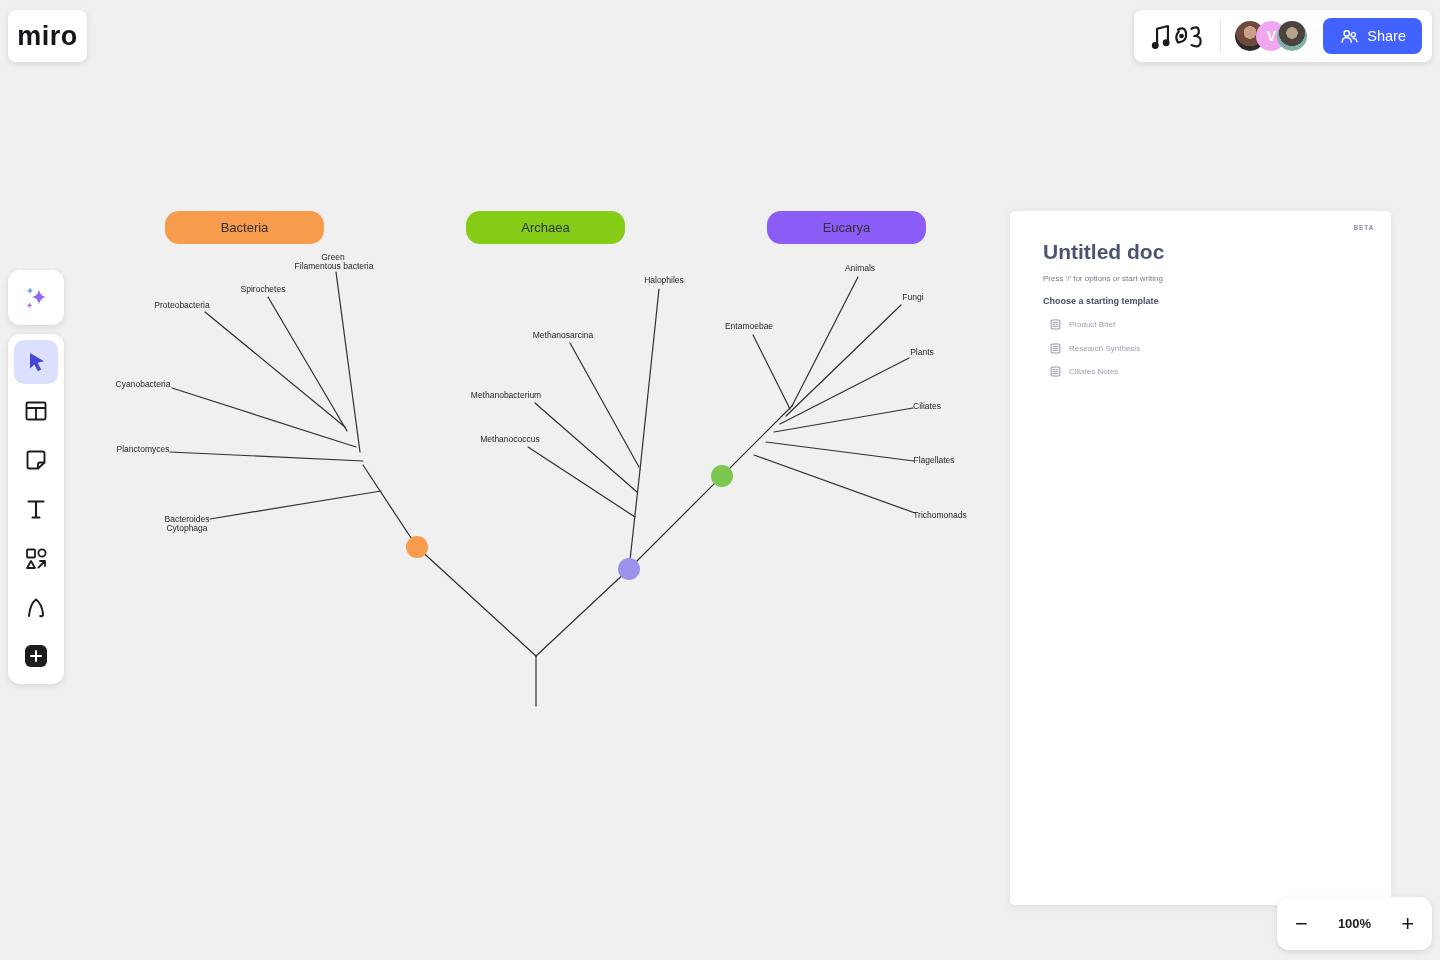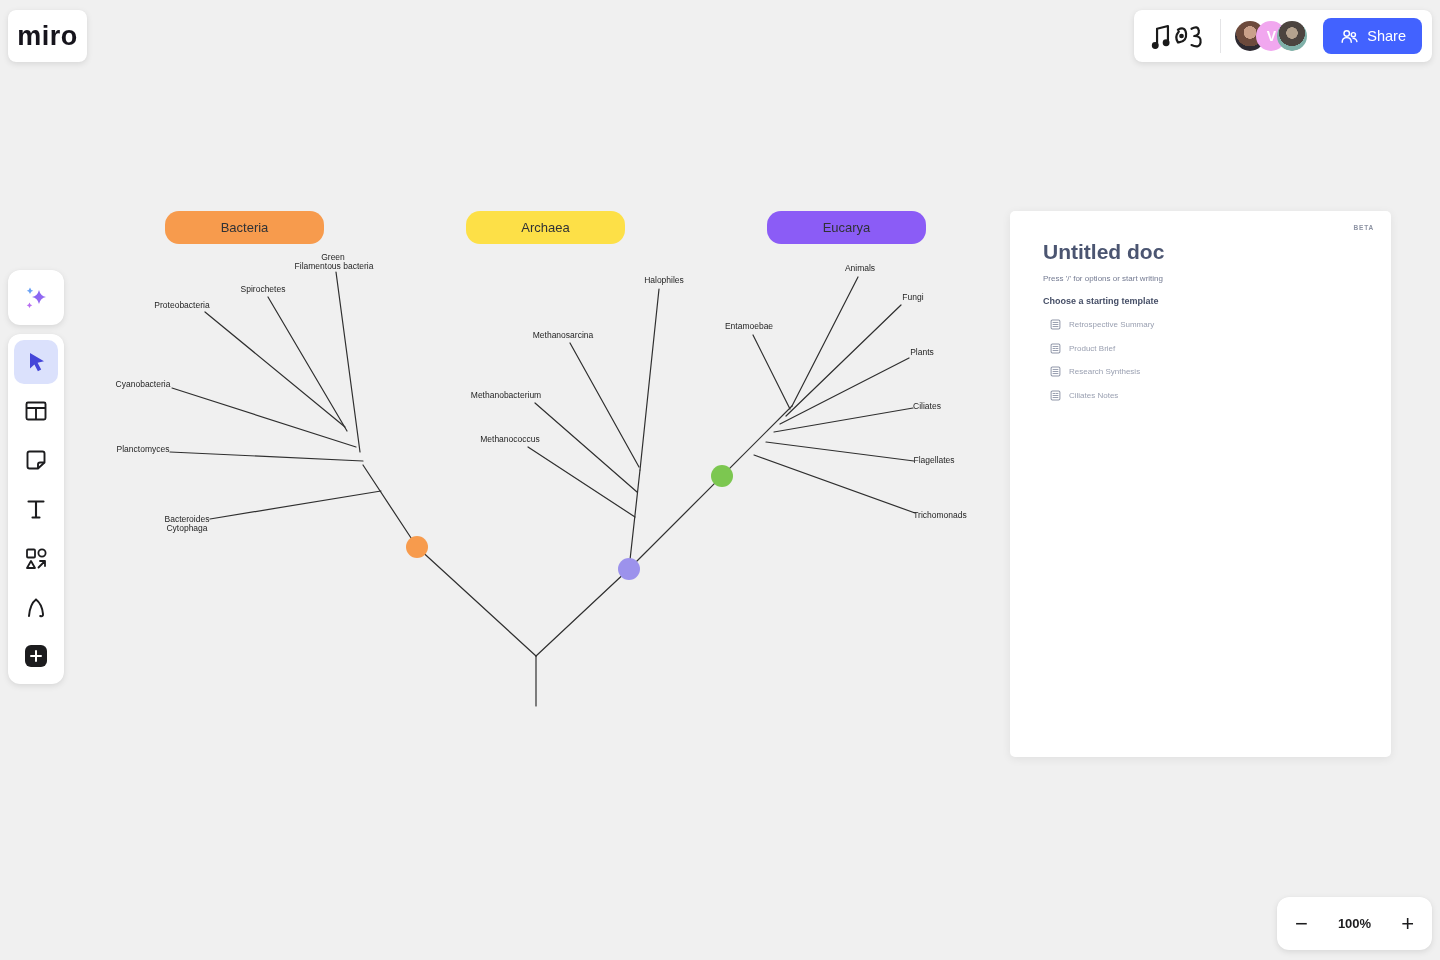--- a/index.html
+++ b/index.html
@@ -52,21 +52,21 @@
   .board-svg { position:absolute; left:0; top:0; }
   .pill { position:absolute; width:159px; height:33px; border-radius:14px;
     display:flex; align-items:center; justify-content:center;
     font-size:13px; font-weight:500; color:#303236; cursor:pointer; }
   .pill-bacteria { left:165px; top:211px; }
   .pill-archaea  { left:466px; top:211px; }
   .pill-eucarya  { left:767px; top:211px; }
   .tree-label { font-size:8.5px; fill:#1f1f1f; }
 
   
-  .doc-panel { left:1010px; top:211px; width:381px; height:546px; border-radius:5px;
+  .doc-panel { left:1010px; top:211px; width:381px; height:694px; border-radius:5px;
     box-shadow:0 2px 10px rgba(0,0,0,.07); padding:0; }
   .beta-badge { position:absolute; top:13px; right:17px; font-size:6.5px; font-weight:700;
     letter-spacing:.8px; color:#8d93a3; }
   .doc-title { position:absolute; left:33px; top:29px; font-size:21px; font-weight:600;
     color:#4b5571; cursor:text; }
   .doc-hint { position:absolute; left:33px; top:63px; font-size:8px; color:#747b92; cursor:text; }
   .doc-heading { position:absolute; left:33px; top:85px; font-size:9px; font-weight:700; color:#454e66; }
   .tpl-list { position:absolute; left:40px; top:102px; right:20px; }
   .tpl-item { display:flex; align-items:center; gap:8px; height:23.5px; cursor:pointer; }
   .tpl-item svg { flex:0 0 auto; }
@@ -136,37 +136,30 @@
       <text x="913" y="300">Fungi</text>
       <text x="749" y="329">Entamoebae</text>
       <text x="922" y="355">Plants</text>
       <text x="927" y="409">Ciliates</text>
       <text x="934" y="463">Flagellates</text>
       <text x="940" y="518">Trichomonads</text>
     </g>
   </svg>
 
   <div class="pill pill-bacteria" style="background-color: rgb(247, 155, 77);">Bacteria</div>
-  <div class="pill pill-archaea" style="background-color: #fde047;">Archaea</div>
+  <div class="pill pill-archaea" style="background-color: #84cc16;">Archaea</div>
   <div class="pill pill-eucarya" style="background-color: #8b5cf6;">Eucarya</div>
 </div>
 
 <div class="card doc-panel">
   <span class="beta-badge">BETA</span>
   <div class="doc-title">Untitled doc</div>
   <div class="doc-hint">Press '/' for options or start writing</div>
   <div class="doc-heading">Choose a starting template</div>
   <div class="tpl-list">
-    <div class="tpl-item">
-      <svg width="11" height="11" viewBox="0 0 12 12">
-          <rect x="1.2" y="1" width="9.6" height="10" rx="1.4" fill="none" stroke="#8f96a8" stroke-width="1.1"></rect>
-          <path d="M3.3 3.8h5.4M3.3 6h5.4M3.3 8.2h5.4" stroke="#8f96a8" stroke-width="1" stroke-linecap="round"></path>
-        </svg>
-      <span class="tpl-label">Retrospective Summary</span>
-    </div>
     <div class="tpl-item">
       <svg width="11" height="11" viewBox="0 0 12 12">
           <rect x="1.2" y="1" width="9.6" height="10" rx="1.4" fill="none" stroke="#8f96a8" stroke-width="1.1"></rect>
           <path d="M3.3 3.8h5.4M3.3 6h2.4M3.3 8.2h5.4M7 6h1.7" stroke="#8f96a8" stroke-width="1" stroke-linecap="round"></path>
         </svg>
       <span class="tpl-label">Product Brief</span>
     </div>
     <div class="tpl-item">
       <svg width="11" height="11" viewBox="0 0 12 12">
           <rect x="1.2" y="1" width="9.6" height="10" rx="1.4" fill="none" stroke="#8f96a8" stroke-width="1.1"></rect>

